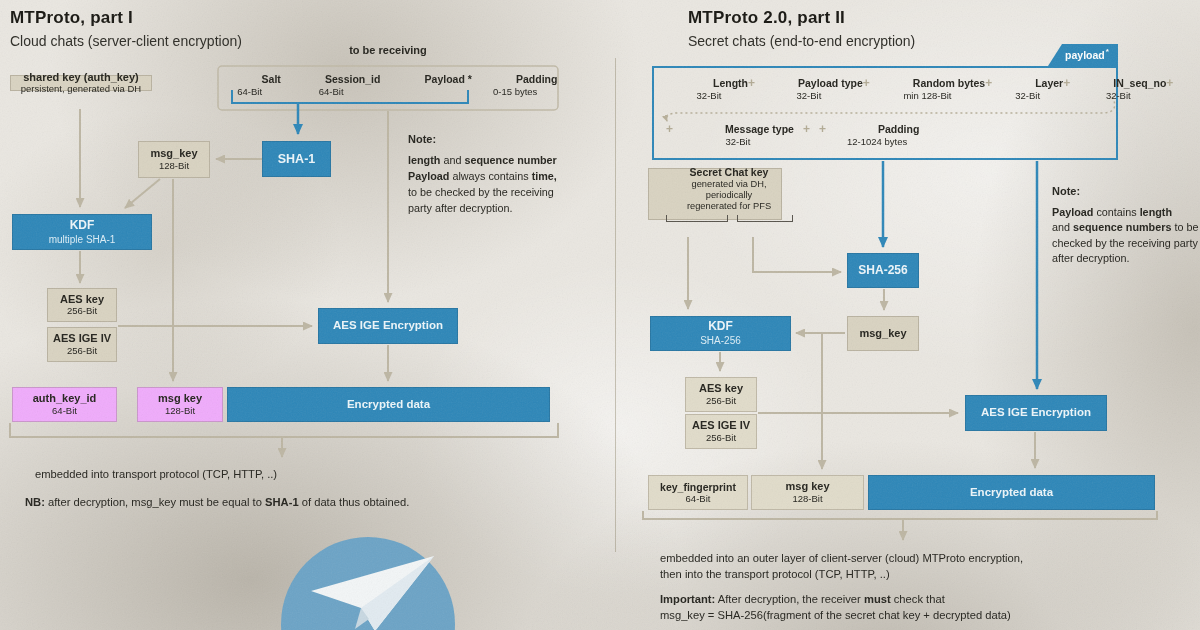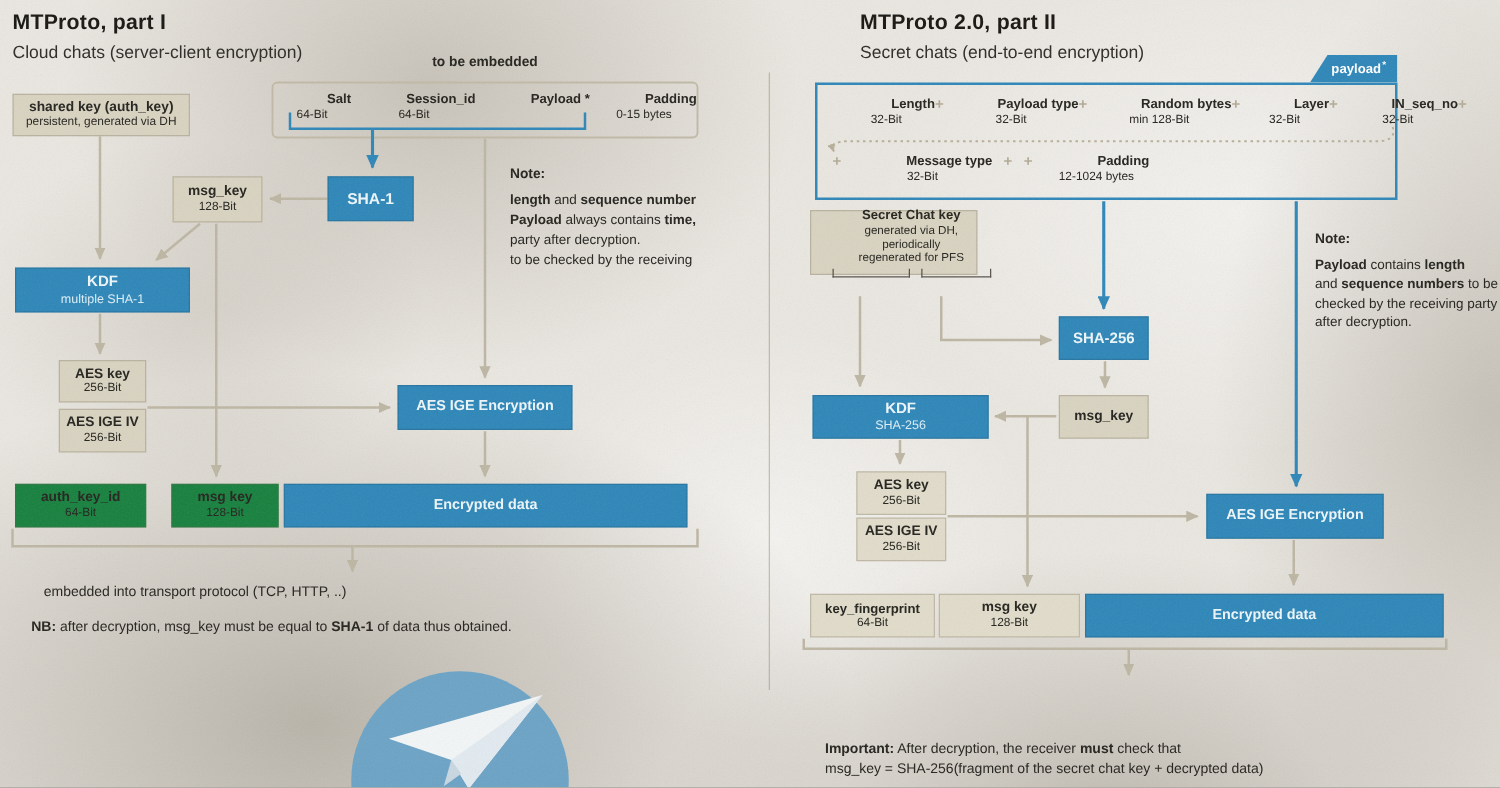--- a/index.html
+++ b/index.html
@@ -26,21 +26,21 @@
   .connectors { position:absolute; inset:0; z-index:1; }
   #noise { position:absolute; inset:0; z-index:4; pointer-events:none; }
 
   .hdr { position:absolute; z-index:2; }
   .ttl { font-size:17px; font-weight:700; letter-spacing:.2px; color:#15140f; }
   .sub { font-size:14px; margin-top:5px; color:#2b2a24; }
 
   .box { position:absolute; z-index:2; display:flex; flex-direction:column;
          align-items:center; justify-content:center; text-align:center; line-height:1.15; }
   .beige { background:#d9d3c1; border:1px solid rgba(105,95,75,0.28); }
-  .beige.dark  { background:#15803d; }
+  .beige.dark  { background:#f0abfc; }
   .beige.light { background:#e1dcca; }
   .blue  { background:#2c86b8; color:#edf6fa; border:1px solid rgba(25,85,120,0.35); }
   .b1 { font-weight:700; font-size:11px; }
   .b2 { font-size:9.5px; margin-top:1px; }
   .big1 { font-weight:700; font-size:12.5px; }
   .blue .b2 { color:#dceef7; }
 
   .grp { position:absolute; left:218px; top:44px; width:340px; text-align:center;
          font-weight:700; font-size:11px; z-index:2; }
   .fieldsrow { position:absolute; left:218px; top:73px; width:340px; z-index:2;
@@ -125,42 +125,42 @@
     <path d="M1035,432 L1035,468" fill="none" stroke="#bdb6a3" stroke-width="2" marker-end="url(#mb)"></path>
     <path d="M643,511 L643,519 L1157,519 L1157,511" fill="none" stroke="#bdb6a3" stroke-width="2"></path>
     <path d="M903,519 L903,540" fill="none" stroke="#bdb6a3" stroke-width="2" marker-end="url(#mb)"></path>
   </svg>
 
   <div class="hdr" style="left:10px; top:8px;">
     <div class="ttl">MTProto, part I</div>
     <div class="sub">Cloud chats (server-client encryption)</div>
   </div>
 
-  <div class="grp">to be embedded</div>
+  <div class="grp">to be receiving</div>
 
   <div class="fieldsrow">
     <span class="fld">
       <span class="fname">Salt</span>
       <span class="fsize">64-Bit</span>
     </span>
     <span class="fld">
       <span class="fname">Session_id</span>
       <span class="fsize">64-Bit</span>
     </span>
     <span class="fld">
       <span class="fname">Payload *</span>
       <span class="fsize"></span>
     </span>
     <span class="fld">
       <span class="fname">Padding</span>
       <span class="fsize">0-15 bytes</span>
     </span>
   </div>
 
-  <div class="box beige" style="left:10px; top:75px; width:142px; height:34px;">
+  <div class="box beige" style="left:10px; top:75px; width:142px; height:16px;">
     <div class="b1">shared key (auth_key)</div>
     <div class="b2">persistent, generated via DH</div>
   </div>
 
   <div class="box beige" style="left:138px; top:141px; width:72px; height:37px;">
     <div class="b1">msg_key</div>
     <div class="b2">128-Bit</div>
   </div>
 
   <div class="box blue" style="left:262px; top:141px; width:69px; height:36px;">
@@ -197,22 +197,22 @@
   </div>
 
   <div class="box blue" style="left:227px; top:387px; width:323px; height:35px;">
     <div class="b1" style="font-size:11.5px">Encrypted data</div>
   </div>
 
   <div class="note" style="left:408px; top:131px; width:200px;">
     <div class="nh">Note:</div>
     <div><span style="font-weight: 700;">length</span><span> and </span><span style="font-weight: 700;">sequence number</span></div>
     <div><span style="font-weight: 700;">Payload</span><span> always contains </span><span style="font-weight: 700;">time,</span></div>
+    <div><span>to be checked by the receiving</span></div>
     <div><span>party after decryption.</span></div>
-    <div><span>to be checked by the receiving</span></div>
   </div>
 
   <div class="ctext" style="left:35px; top:466px; width:500px;">embedded into transport protocol (TCP, HTTP, ..)</div>
   <div class="ctext" style="left:25px; top:494px; width:520px;"><span style="font-weight: 700;">NB:</span><span> after decryption, msg_key must be equal to </span><span style="font-weight: 700;">SHA-1</span><span> of data thus obtained.</span></div>
 
   <div class="hdr" style="left:688px; top:8px;">
     <div class="ttl">MTProto 2.0, part II</div>
     <div class="sub">Secret chats (end-to-end encryption)</div>
   </div>
 
@@ -321,20 +321,24 @@
   </div>
 
   <div class="note rt" style="left:1052px; top:184px; width:150px;">
     <div class="nh">Note:</div>
     <div><span style="font-weight: 700;">Payload</span><span> contains </span><span style="font-weight: 700;">length</span></div>
     <div><span>and </span><span style="font-weight: 700;">sequence numbers</span><span> to be</span></div>
     <div><span>checked by the receiving party</span></div>
     <div><span>after decryption.</span></div>
   </div>
 
+  <div class="ctext" style="left:660px; top:550px; width:510px;">
+    <div>embedded into an outer layer of client-server (cloud) MTProto encryption,</div>
+    <div>then into the transport protocol (TCP, HTTP, ..)</div>
+  </div>
   <div class="ctext" style="left:660px; top:591px; width:510px;">
     <div><span style="font-weight: 700;">Important:</span><span> After decryption, the receiver </span><span style="font-weight: 700;">must</span><span> check that</span></div>
     <div><span>msg_key = SHA-256(fragment of the secret chat key + decrypted data)</span></div>
   </div>
 
   <svg id="noise" width="1200" height="630">
     <filter id="grain">
       <feTurbulence type="fractalNoise" baseFrequency="0.8" numOctaves="2" stitchTiles="stitch"></feTurbulence>
       <feColorMatrix type="saturate" values="0"></feColorMatrix>
     </filter>

